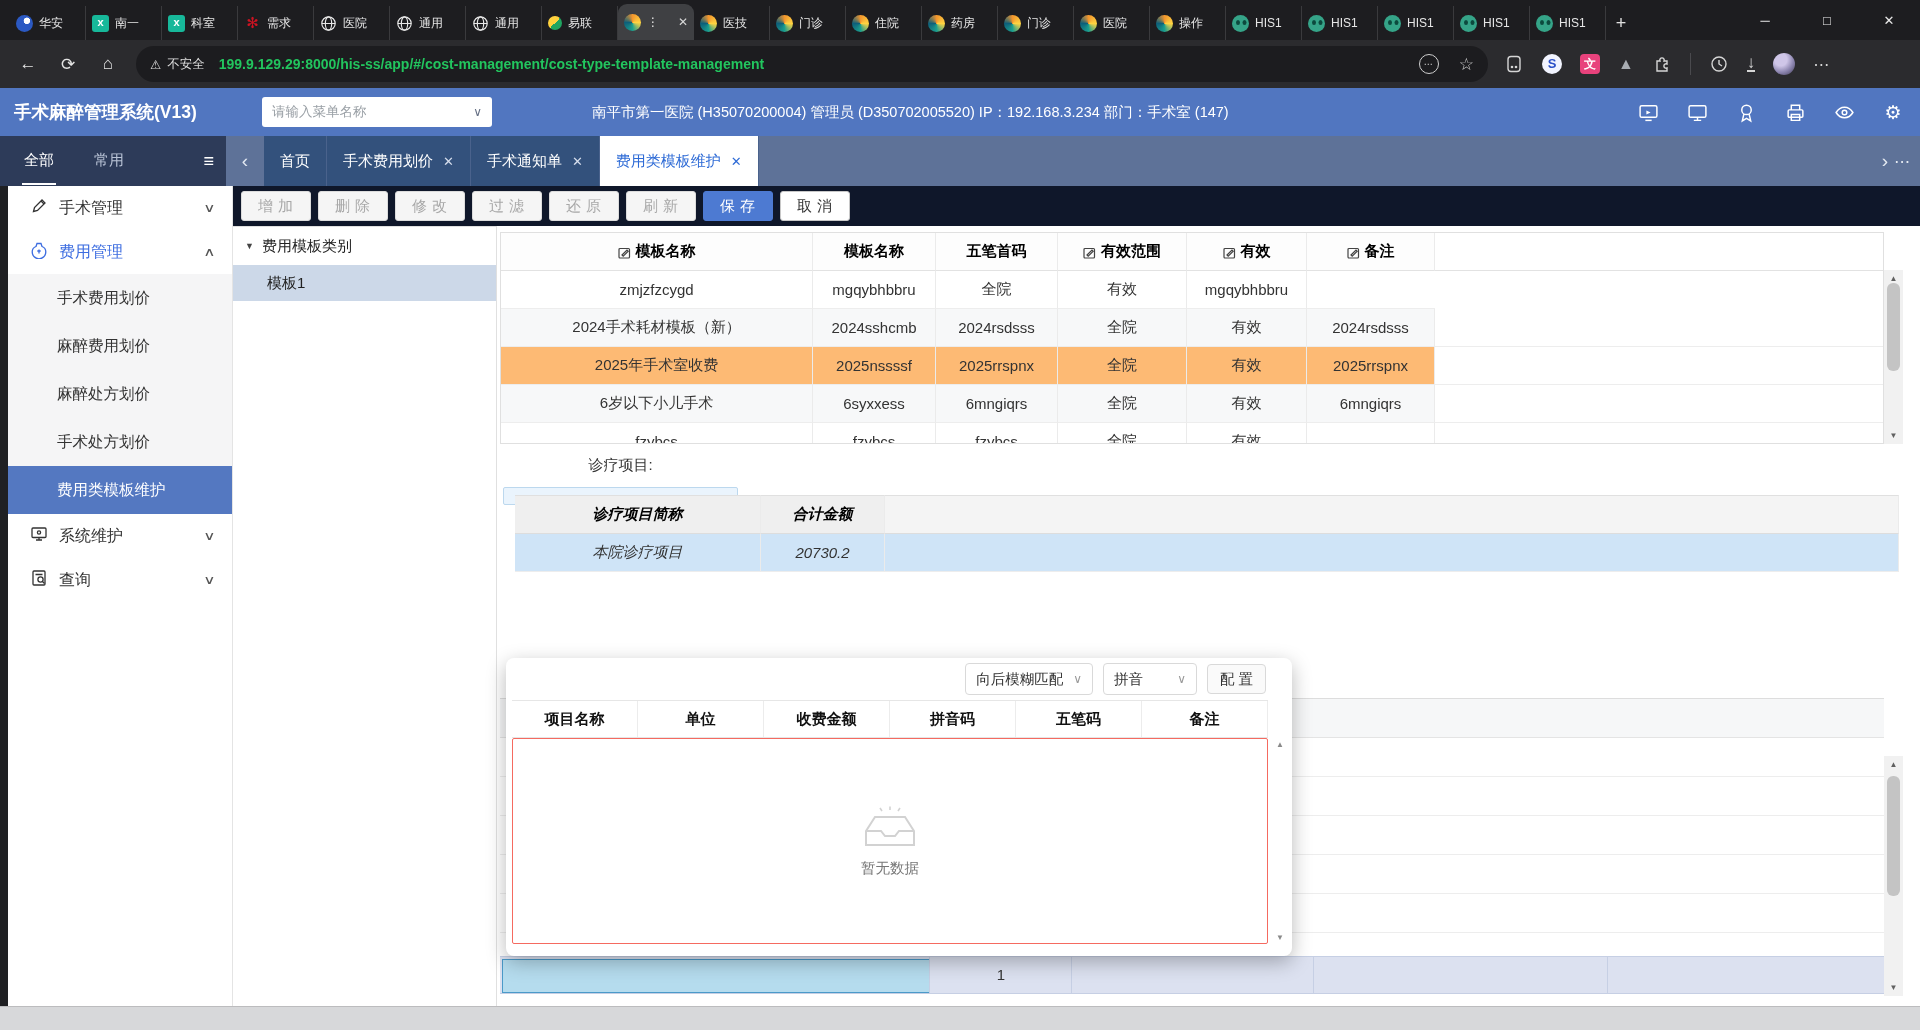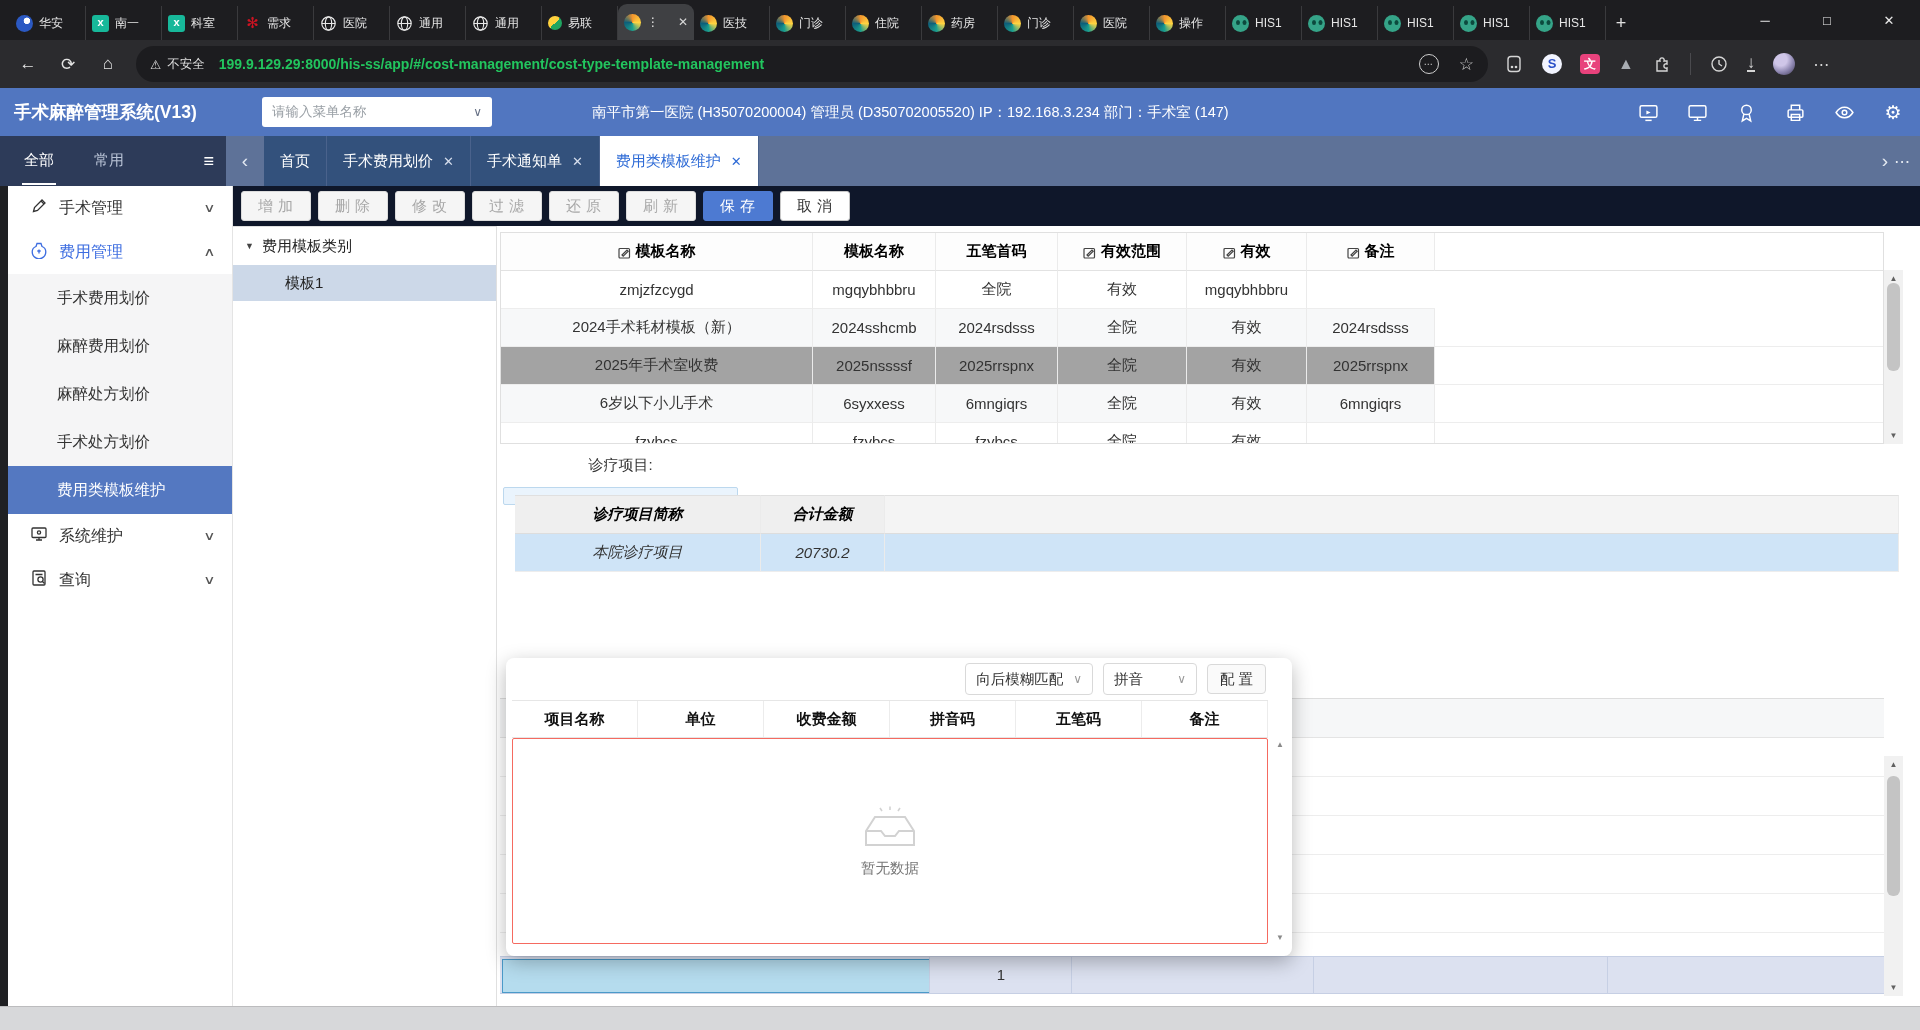--- a/index.html
+++ b/index.html
@@ -75,30 +75,30 @@
   .sitem.active{background:#5478c1;color:#fff;}
   
   #toolbar{left:233px;top:186px;width:1687px;height:40px;background:#0f172a;display:flex;align-items:center;gap:7px;padding-left:8px;box-sizing:border-box;}
   .tbtn{height:30px;padding:0 12px 0 16px;letter-spacing:5px;font-size:15px;border:1px solid #dcdcdc;background:#f5f5f5;color:#a8a8a8;border-radius:3px;display:flex;align-items:center;}
   .tbtn.primary{background:#4d7ad2;border-color:#4d7ad2;color:#fff;}
   .tbtn.normal{background:#fff;border-color:#c8c8c8;color:#333;}
   
   #tree{left:233px;top:226px;width:264px;height:780px;background:#fff;border-top:1px solid #e0e0e0;border-right:1px solid #e0e0e0;box-sizing:border-box;}
   #tree .troot{height:38px;display:flex;align-items:center;padding-left:12px;font-size:15px;color:#222;gap:8px;}
   #tree .caret{font-size:9px;color:#444;}
-  #tree .tnode{height:36px;display:flex;align-items:center;padding-left:52px;font-size:15px;color:#222;}
+  #tree .tnode{height:36px;display:flex;align-items:center;padding-left:34px;font-size:15px;color:#222;}
   #tree .tnode.sel{background:#ccd8e8;}
   
   #main{left:497px;top:226px;width:1423px;height:780px;background:#fff;}
   #t1{left:3px;top:6px;width:1384px;height:212px;overflow:hidden;border:1px solid #e0e0e0;box-sizing:border-box;}
   .grow{display:grid;grid-template-columns:312px 123px 122px 129px 120px 128px 1fr;}
   .gcell{height:37px;display:flex;align-items:center;justify-content:center;font-size:15px;color:#333;border-right:1px solid #ebebeb;border-bottom:1px solid #ededed;gap:5px;}
   .ghead .gcell{height:37px;font-weight:bold;color:#000000;background:#fdfdfd;border-bottom:1px solid #e2e2e2;}
   .grow.alt .gcell{background:#f7f8f9;}
-  .grow.sel .gcell{background:#a3a3a3;}
+  .grow.sel .gcell{background:#fdba74;}
   .grow .gcell:last-child{border-right:none;background:#fff;}
   .grow.sel .gcell:last-child,.grow.alt .gcell:last-child{background:#fff;}
   .edic{width:13px;height:13px;}
   .edic svg{width:13px;height:13px;stroke:#444;fill:none;stroke-width:1.2;}
   #scroll1{left:1387px;top:44px;width:19px;height:174px;background:#f1f1f1;display:flex;flex-direction:column;align-items:center;justify-content:space-between;}
   .sarr{font-size:8px;color:#606060;padding:4px 0;}
   .sthumb{width:13px;border-radius:6px;background:#c4c4c4;}
   #treatrow{left:6px;top:230px;height:32px;display:flex;align-items:center;gap:12px;flex-direction:column;}
   #treatrow .lbl{font-size:15px;color:#333;}
   #treatrow input{width:235px;height:30px;background:#eaf4fd;border:1px solid #bcd8ee;border-radius:2px;box-sizing:border-box;padding:0 8px;font-size:14px;}

